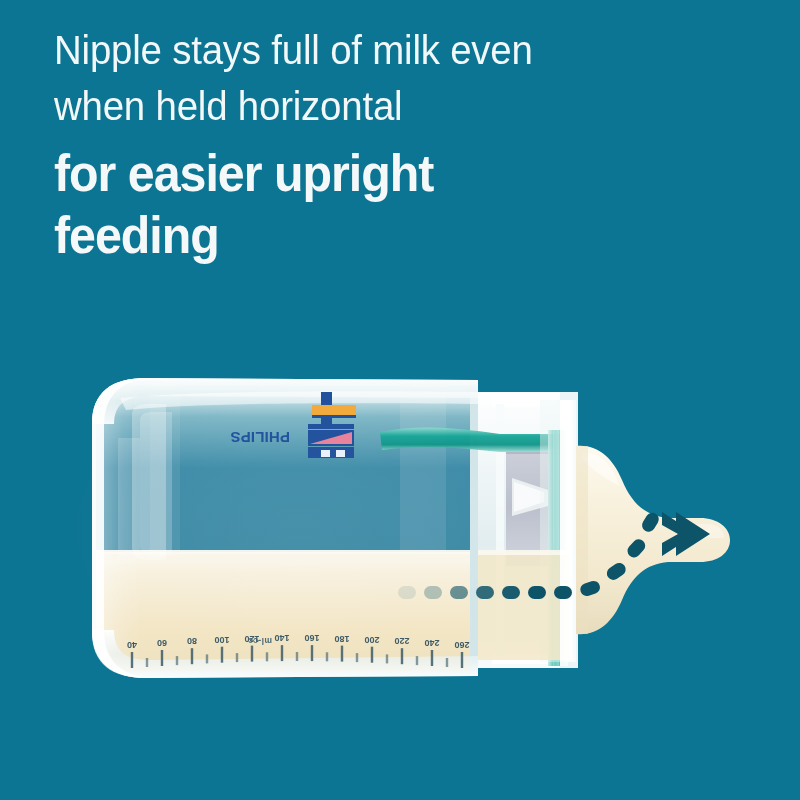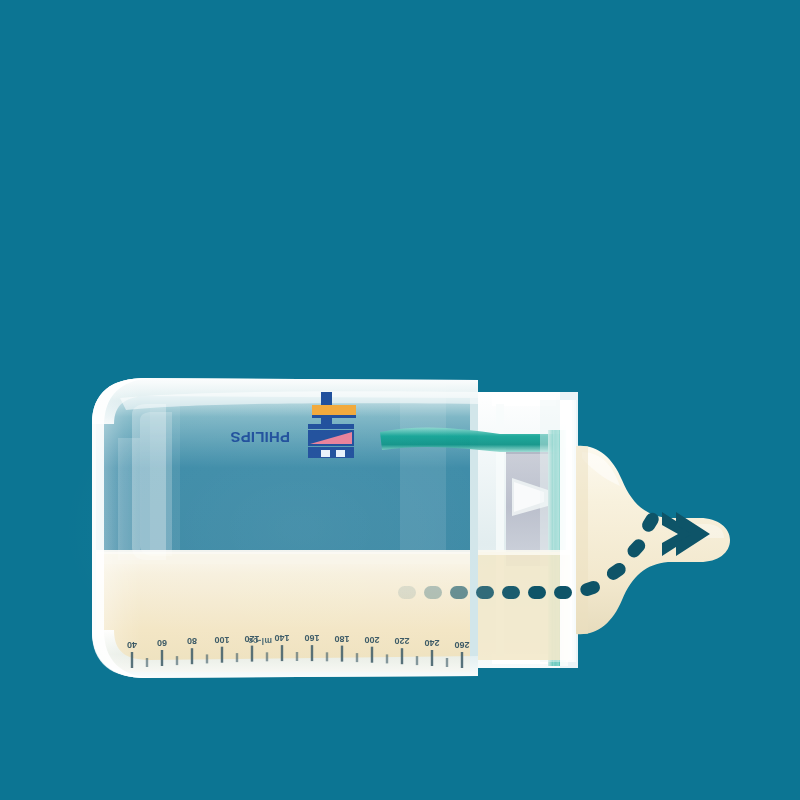--- a/index.html
+++ b/index.html
@@ -82,20 +82,26 @@
     font-weight: 700;
     fill: #1f4f9c;
     letter-spacing: 0.2px;
   }
 </style>
 </head>
 <body>
 
 <div class="stage">
 
+  <div class="headline">
+    <div class="light-line">Nipple stays full of milk even</div>
+    <div class="light-line">when held horizontal</div>
+    <div class="bold-line first">for easier upright</div>
+    <div class="bold-line">feeding</div>
+  </div>
 
   <div class="bottle-assembly">
     <svg class="bottle-svg" viewBox="0 0 800 800" xmlns="http://www.w3.org/2000/svg">
       <defs>
 
         <linearGradient id="gGlassV" x1="0" y1="0" x2="0" y2="1">
           <stop offset="0" stop-color="#dfeef0"></stop>
           <stop offset="0.06" stop-color="#cbe4e8"></stop>
           <stop offset="0.13" stop-color="#7fb7c6"></stop>
           <stop offset="0.30" stop-color="#3e8ca8"></stop>

